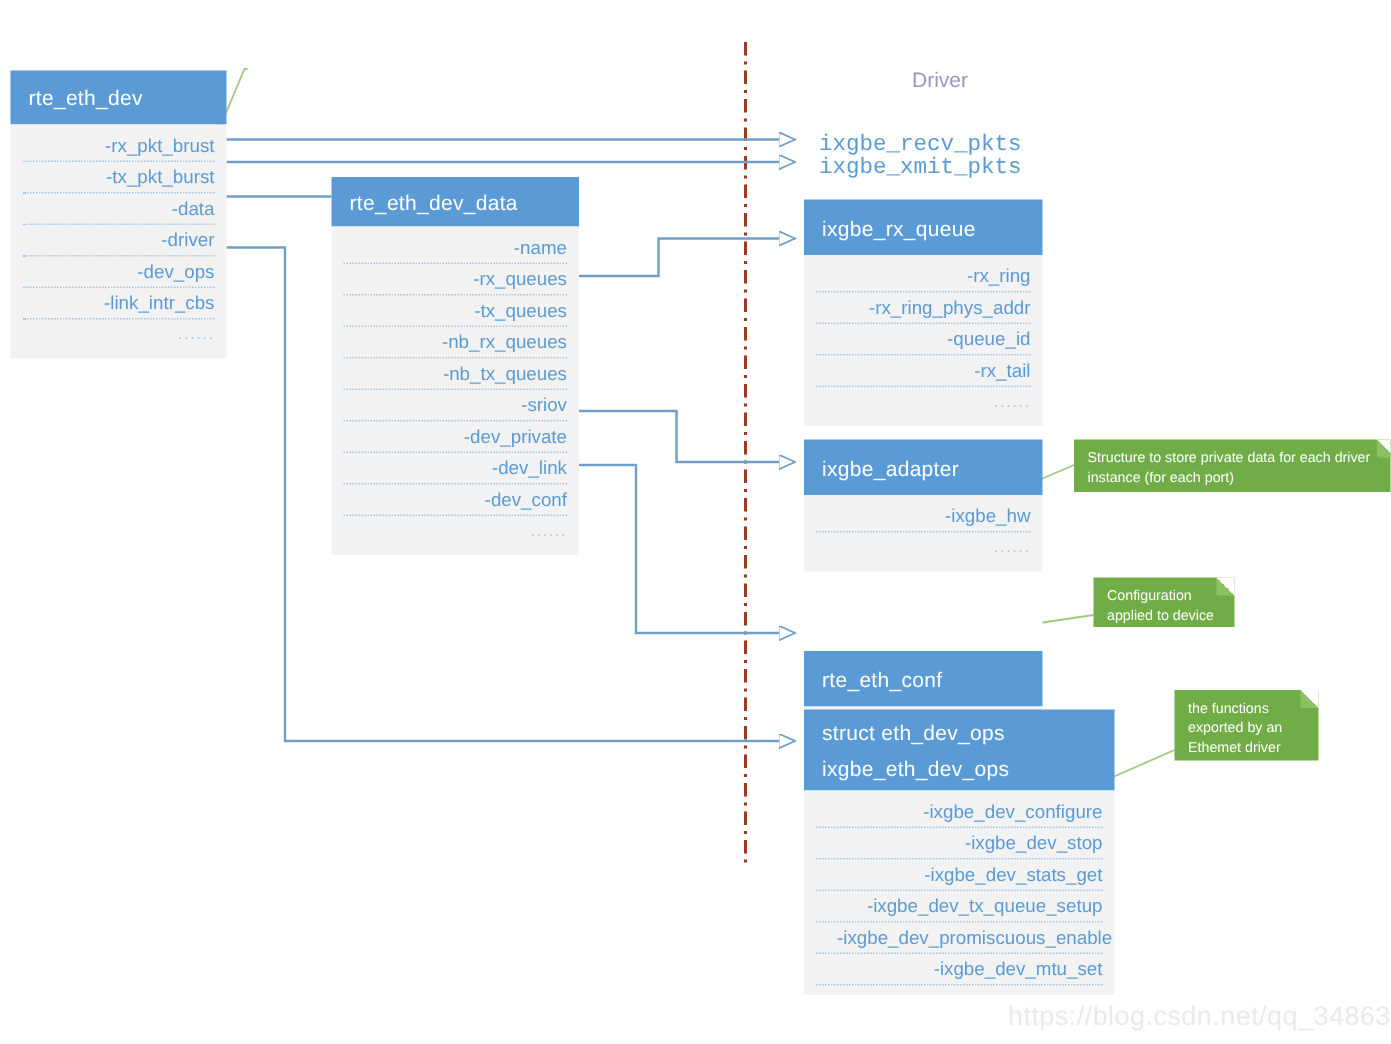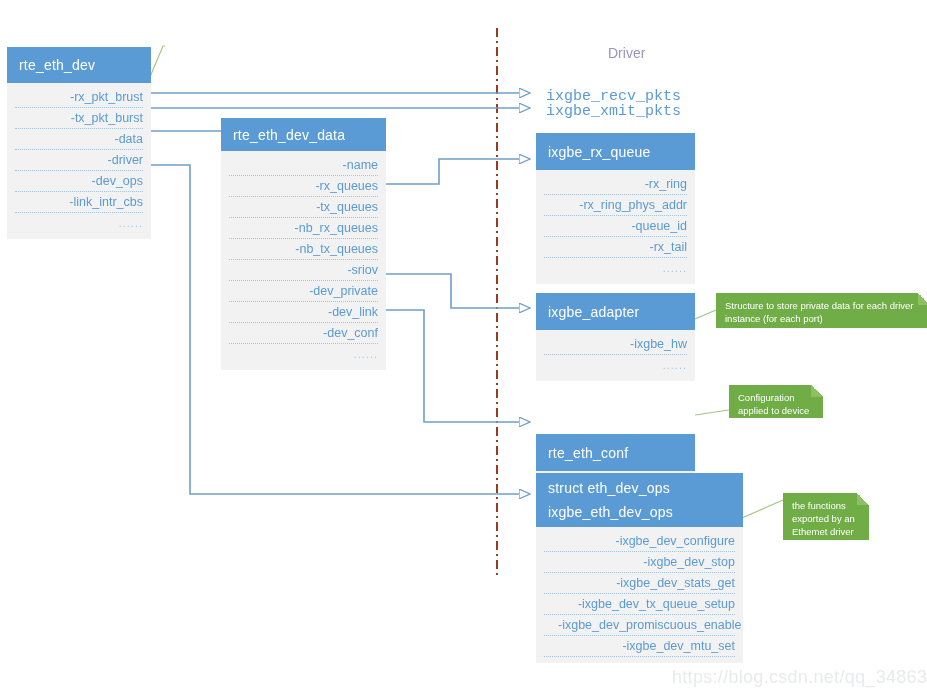--- a/index.html
+++ b/index.html
@@ -167,20 +167,20 @@
   <div class="note" style="left:716px;top:293px;width:214px;height:35px;">
     <span class="fold"></span>
     <span>Structure to store private data for each driver instance (for each port)</span>
   </div>
 
   <div class="note" style="left:729px;top:385px;width:94px;height:33px;">
     <span class="fold"></span>
     <span>Configuration applied to device</span>
   </div>
 
-  <div class="note" style="left:783px;top:460px;width:86px;height:47px;margin-top:33px;">
+  <div class="note" style="left:783px;top:460px;width:96px;height:47px;">
     <span class="fold"></span>
     <span>the functions exported by an Ethemet driver</span>
   </div>
 
   <div class="watermark" style="left:672px;top:667px;">https://blog.csdn.net/qq_34863439</div>
 
 </div>
 
 </body></html>

